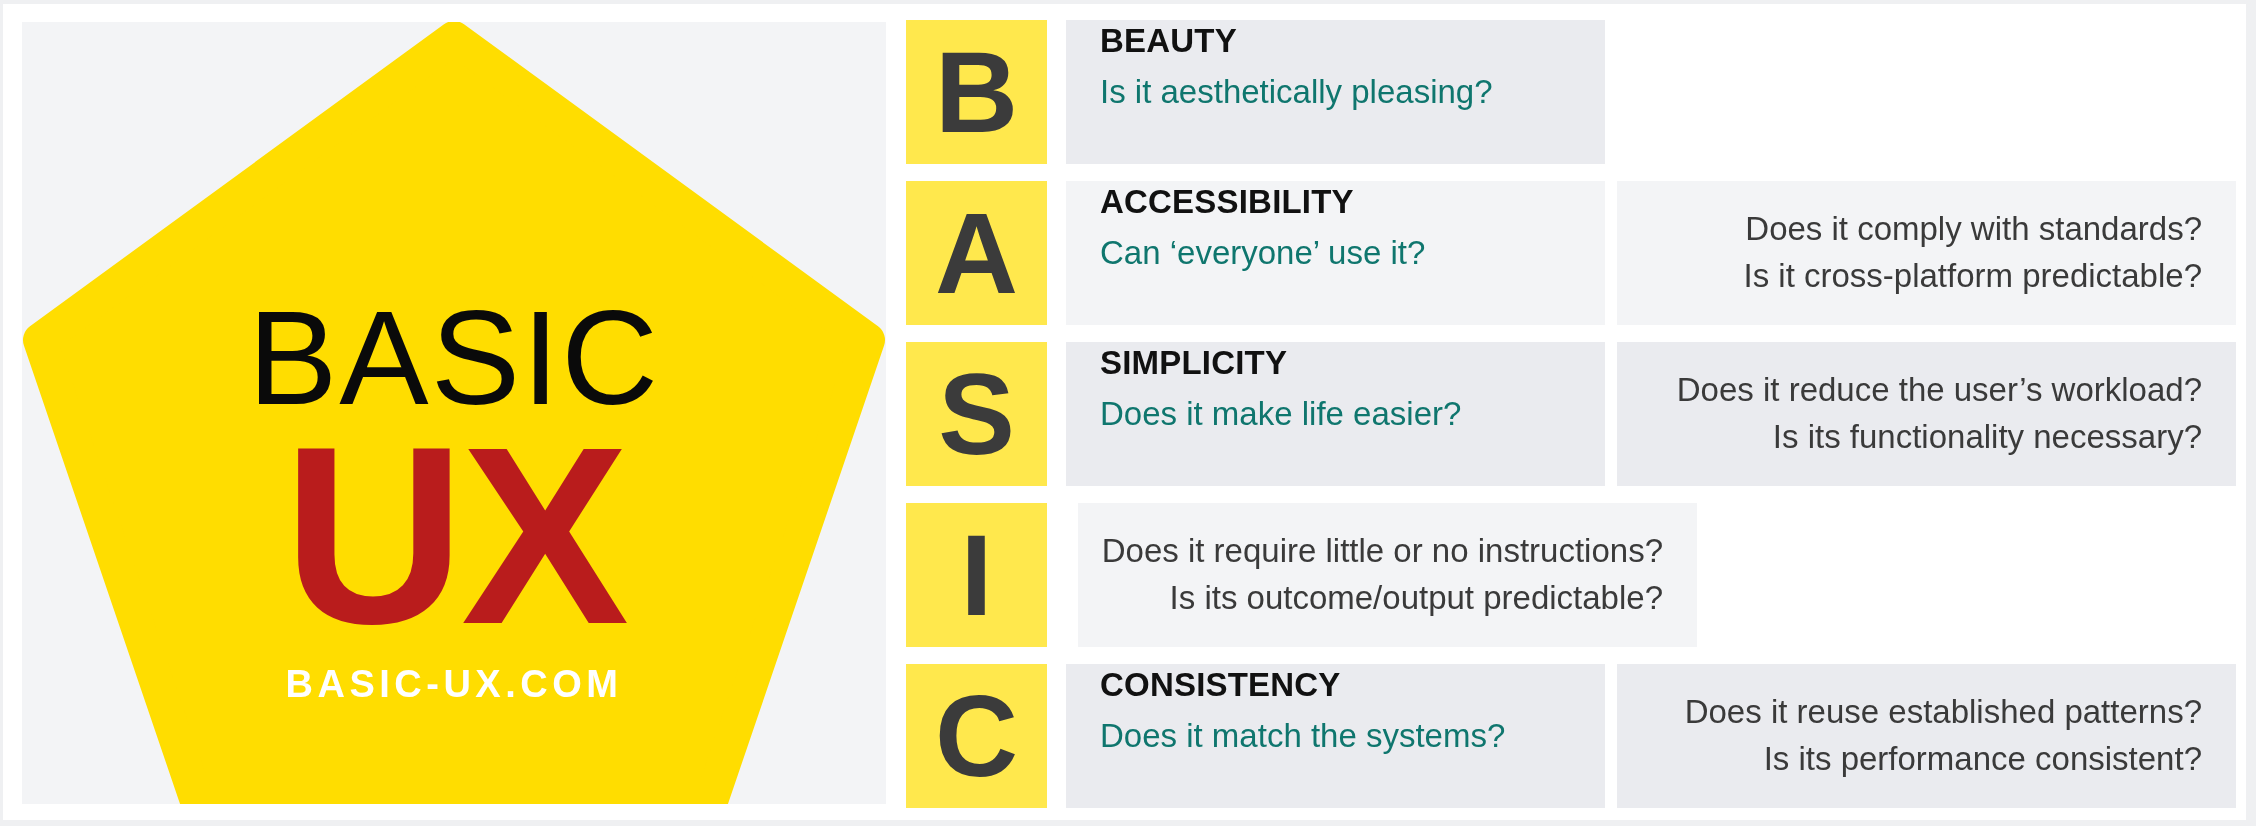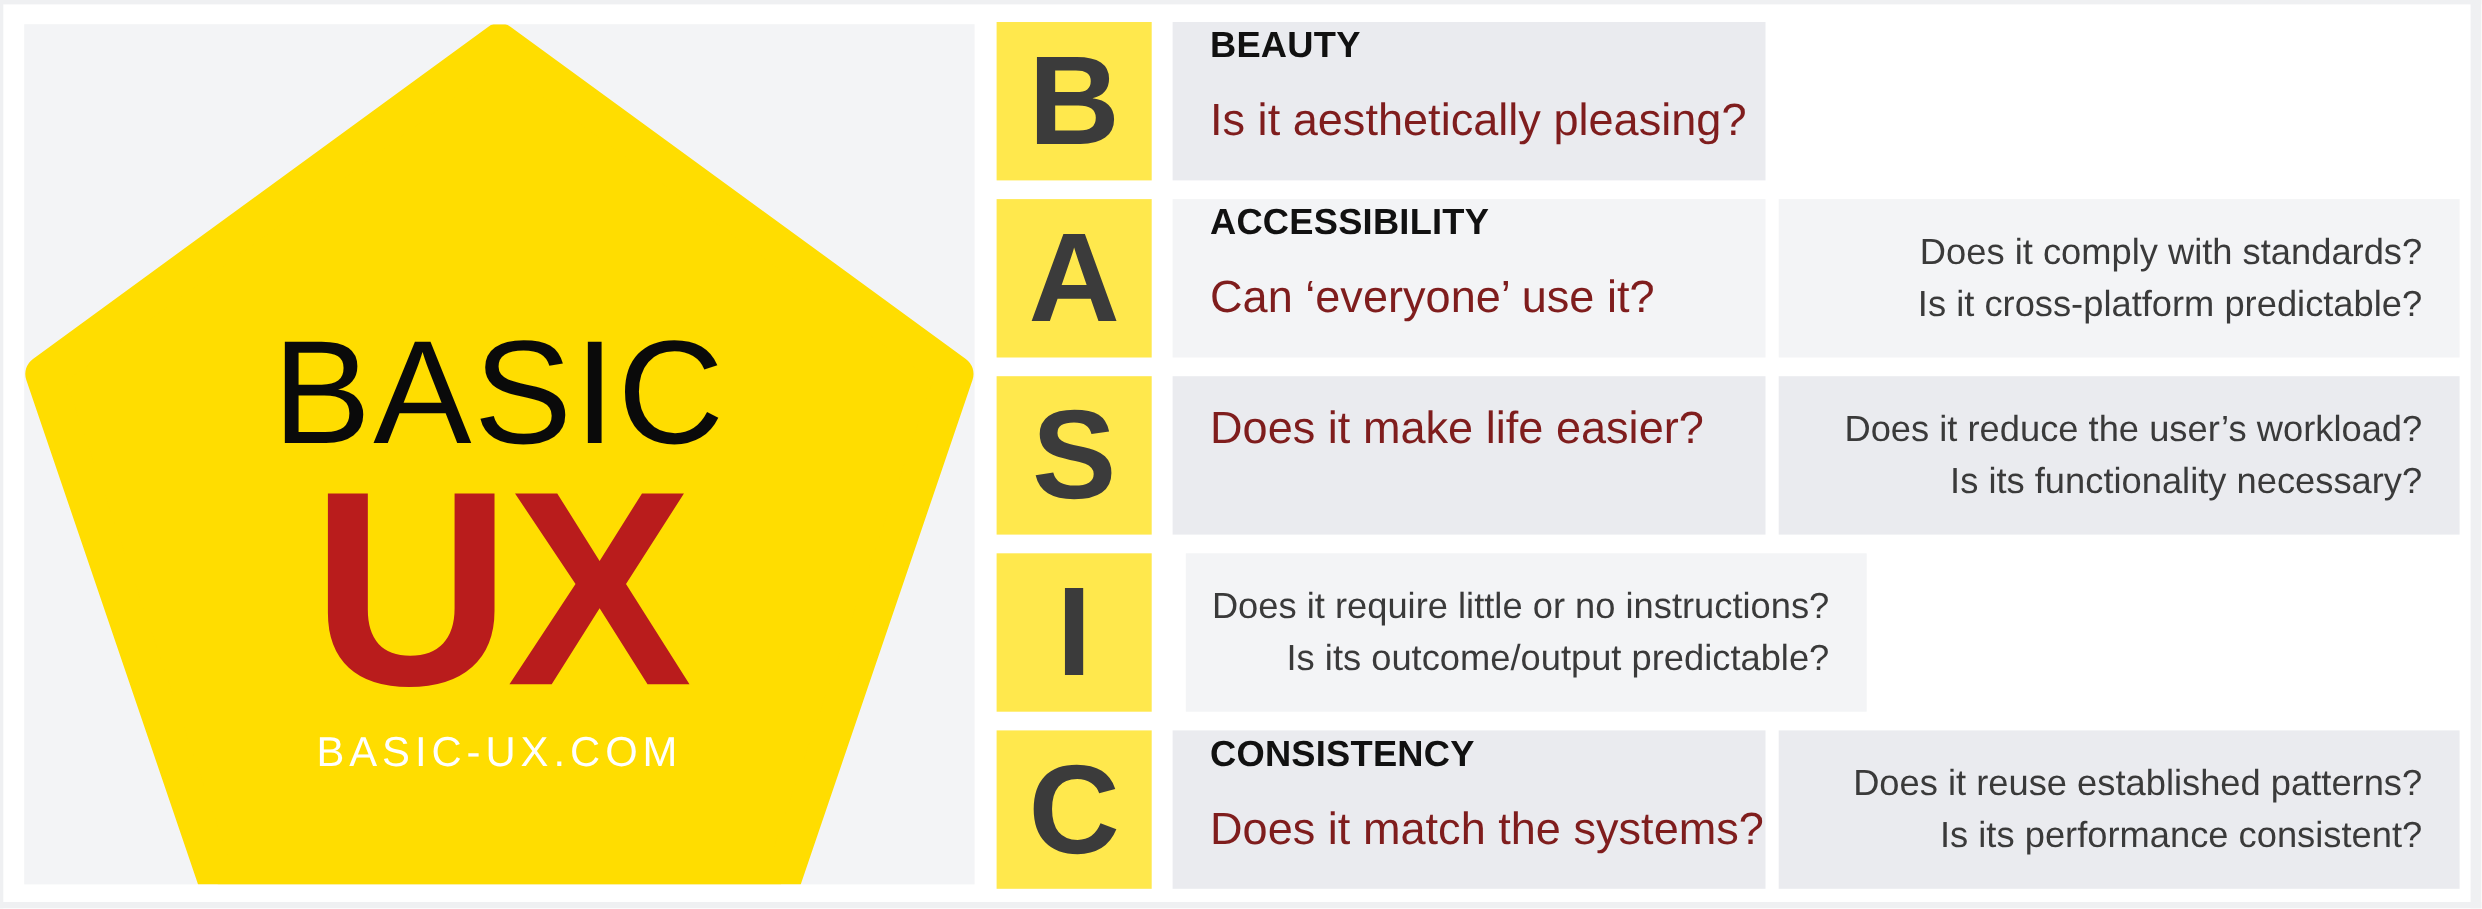--- a/index.html
+++ b/index.html
@@ -89,21 +89,21 @@
     font-size: 252px;
     font-weight: 700;
     line-height: 0.88;
     letter-spacing: -4px;
     color: #b91c1c;
   }
   .logo-url {
     margin-top: 16px;
     font-family: "Liberation Sans", sans-serif;
     font-size: 38px;
-    font-weight: 400;
+    font-weight: 700;
     letter-spacing: 4.5px;
     color: #ffffff;
   }
 
   
   .rows-area {
     position: absolute;
     left: 906px;
     top: 20px;
     width: 1330px;
@@ -170,26 +170,26 @@
     font-family: "Liberation Sans", sans-serif;
     font-size: 33px;
     font-weight: 700;
     letter-spacing: 0.2px;
     color: #111111;
     line-height: 1.28;
     white-space: nowrap;
   }
   .prin-sub {
     font-family: "Liberation Sans", sans-serif;
-    font-size: 41px;
+    font-size: 33px;
     font-weight: 300;
-    color: #7f1d1d;
+    color: #0f766e;
     line-height: 1.35;
     white-space: nowrap;
-    margin-top: 20px;
+    margin-top: 8px;
   }
   .q-line {
     font-family: "Liberation Sans", sans-serif;
     font-size: 33px;
     font-weight: 300;
     color: #3a3a3a;
     line-height: 1.42;
     white-space: nowrap;
   }
 </style>
@@ -239,20 +239,21 @@
       <div class="cell-right shade-b">
         <div class="q-line">Does it comply with standards?</div>
         <div class="q-line">Is it cross-platform predictable?</div>
       </div>
     </div>
 
     <div class="prin-row r2">
       <div class="letter-tile">S</div>
       <div class="tile-gap"></div>
       <div class="cell-mid shade-a">
+        <div class="prin-title">SIMPLICITY</div>
         <div class="prin-sub">Does it make life easier?</div>
       </div>
       <div class="col-gap"></div>
       <div class="cell-right shade-a">
         <div class="q-line">Does it reduce the user’s workload?</div>
         <div class="q-line">Is its functionality necessary?</div>
       </div>
     </div>
 
     <div class="prin-row r3">

